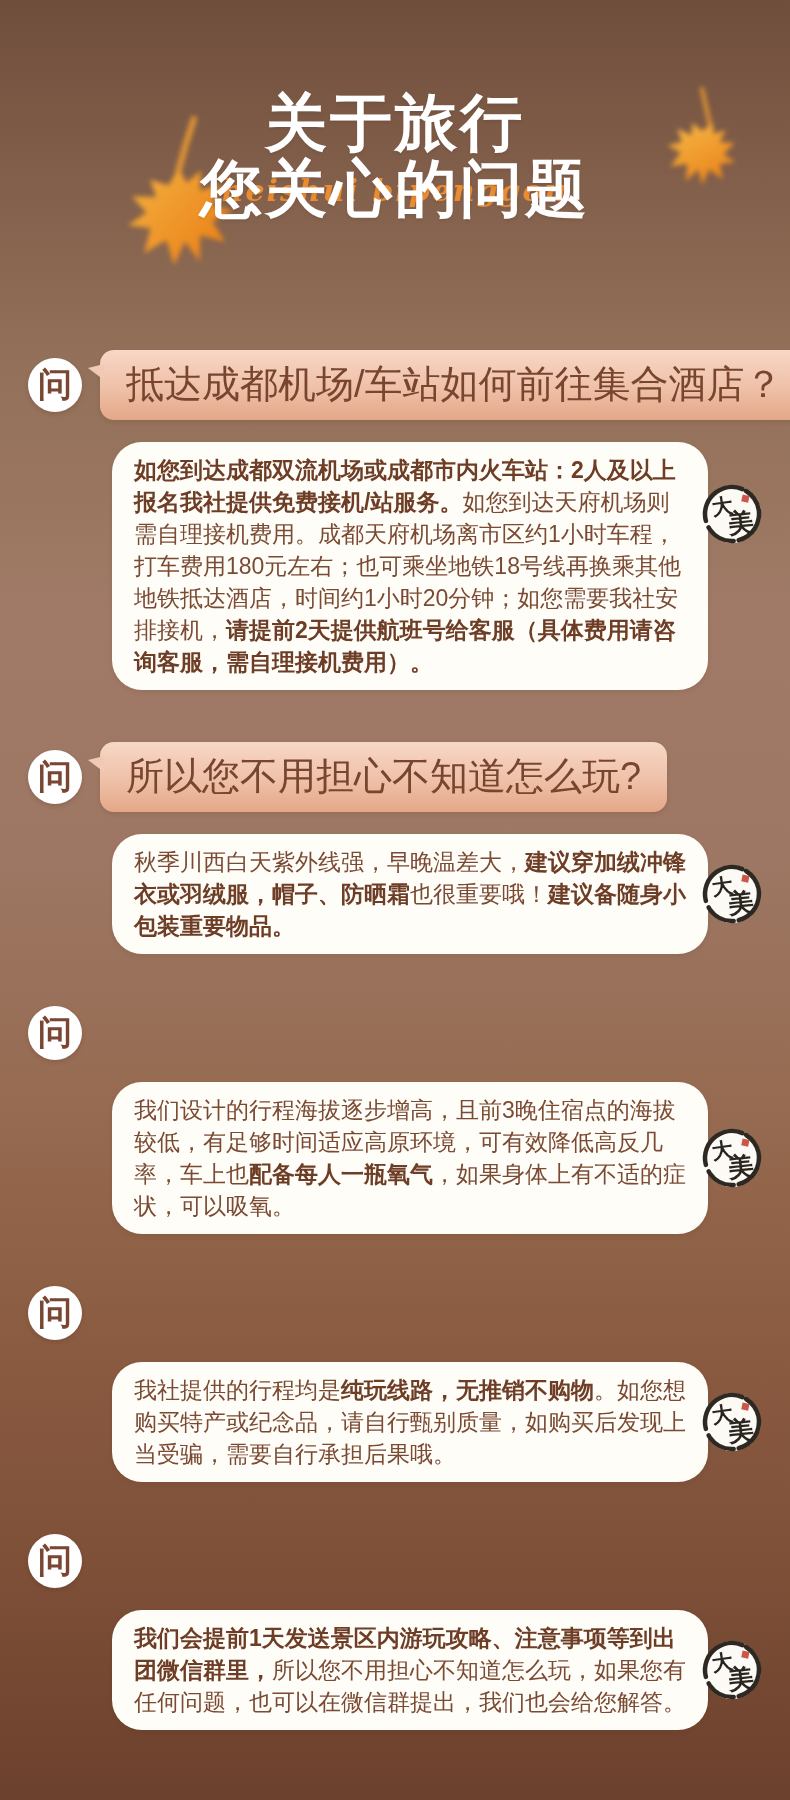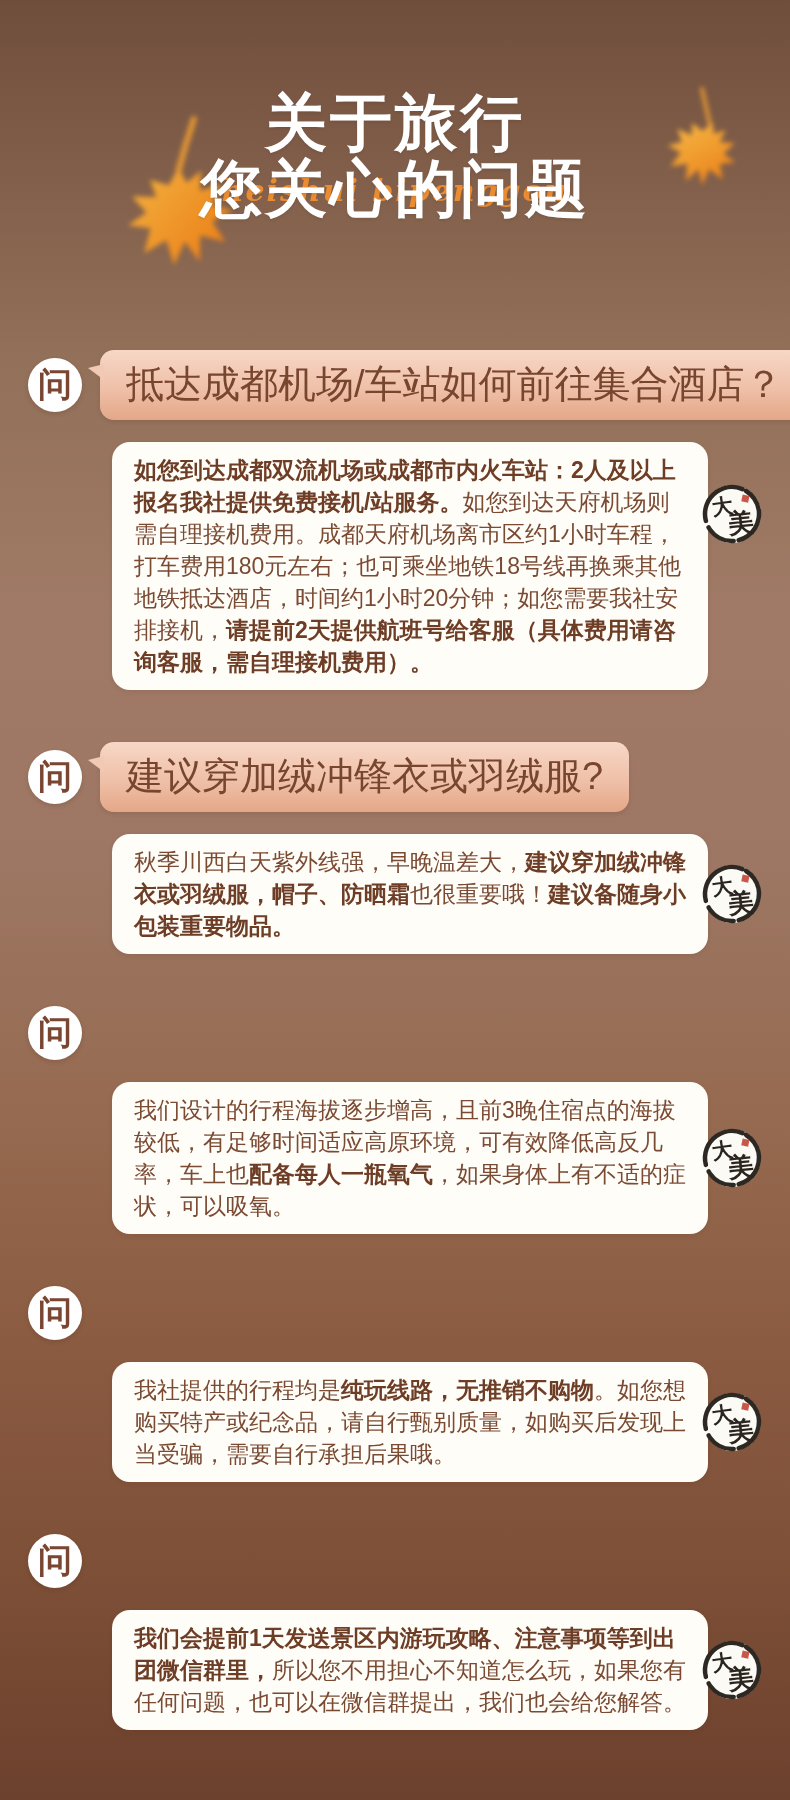--- a/index.html
+++ b/index.html
@@ -52,21 +52,21 @@
     box-shadow:0 2px 4px rgba(70,35,15,.12);
     white-space:nowrap;
   }
   .q-bubble::before{
     content:"";position:absolute;left:-12px;top:14px;
     border-top:4px solid transparent;border-bottom:12px solid transparent;
     border-right:16px solid #f2c9b4;
   }
   .a-row{position:relative;margin-top:22px;margin-left:112px;margin-right:82px;}
   .a-box{
-    background:#fffdf8;border-radius:18px;
+    background:#fffdf8;border-radius:30px;
     padding:12px 22px;font-size:23px;line-height:32px;color:#7b4a33;
     box-shadow:0 2px 5px rgba(70,35,15,.10);
   }
   .a-box b{font-weight:bold;color:#6e3d26;}
   .seal-wrap{position:absolute;right:-56px;width:64px;height:64px;z-index:2;}
   .seal-wrap.center{top:50%;margin-top:-32px;}
   .seal-wrap.top{top:40px;}
   .seal-tail{
     position:absolute;left:-12px;top:22px;width:20px;height:20px;
     background:#fffdf8;transform:rotate(45deg);z-index:1;
@@ -122,21 +122,21 @@
           <text x="28" y="50" font-size="26" font-weight="bold" font-family="DejaVu Serif, Liberation Serif, serif" fill="#2b2520" transform="rotate(-6 38 42)">美</text>
           <rect x="42" y="13" width="7" height="7" fill="#c0392b" opacity=".85" transform="rotate(12 45 16)"></rect>
         </svg>
       </div>
     </div>
   </div>
 
   <div class="faq">
     <div class="q-row">
       <div class="q-badge">问</div>
-      <div class="q-bubble">建议穿加绒冲锋衣或羽绒服?</div>
+      <div class="q-bubble">所以您不用担心不知道怎么玩?</div>
     </div>
     <div class="a-row">
       <div class="a-box"><span>秋季川西白天紫外线强，早晚温差大，</span><b>建议穿加绒冲锋衣或羽绒服，帽子、防晒霜</b><span>也很重要哦！</span><b>建议备随身小包装重要物品。</b></div>
       <div class="seal-wrap center">
         <div class="seal-tail"></div>
         <svg class="seal-svg" width="64" height="64" viewBox="0 0 64 64">
           <circle cx="32" cy="32" r="29" fill="#fcfaf4"></circle>
           <circle cx="32" cy="32" r="27" fill="none" stroke="#2e2823" stroke-width="4.5" stroke-dasharray="52 5 30 7 60 4" stroke-linecap="round" transform="rotate(-35 32 32)"></circle>
           <text x="12" y="32" font-size="21" font-weight="bold" font-family="DejaVu Serif, Liberation Serif, serif" fill="#2b2520" transform="rotate(-8 20 26)">大</text>
           <text x="28" y="50" font-size="26" font-weight="bold" font-family="DejaVu Serif, Liberation Serif, serif" fill="#2b2520" transform="rotate(-6 38 42)">美</text>

